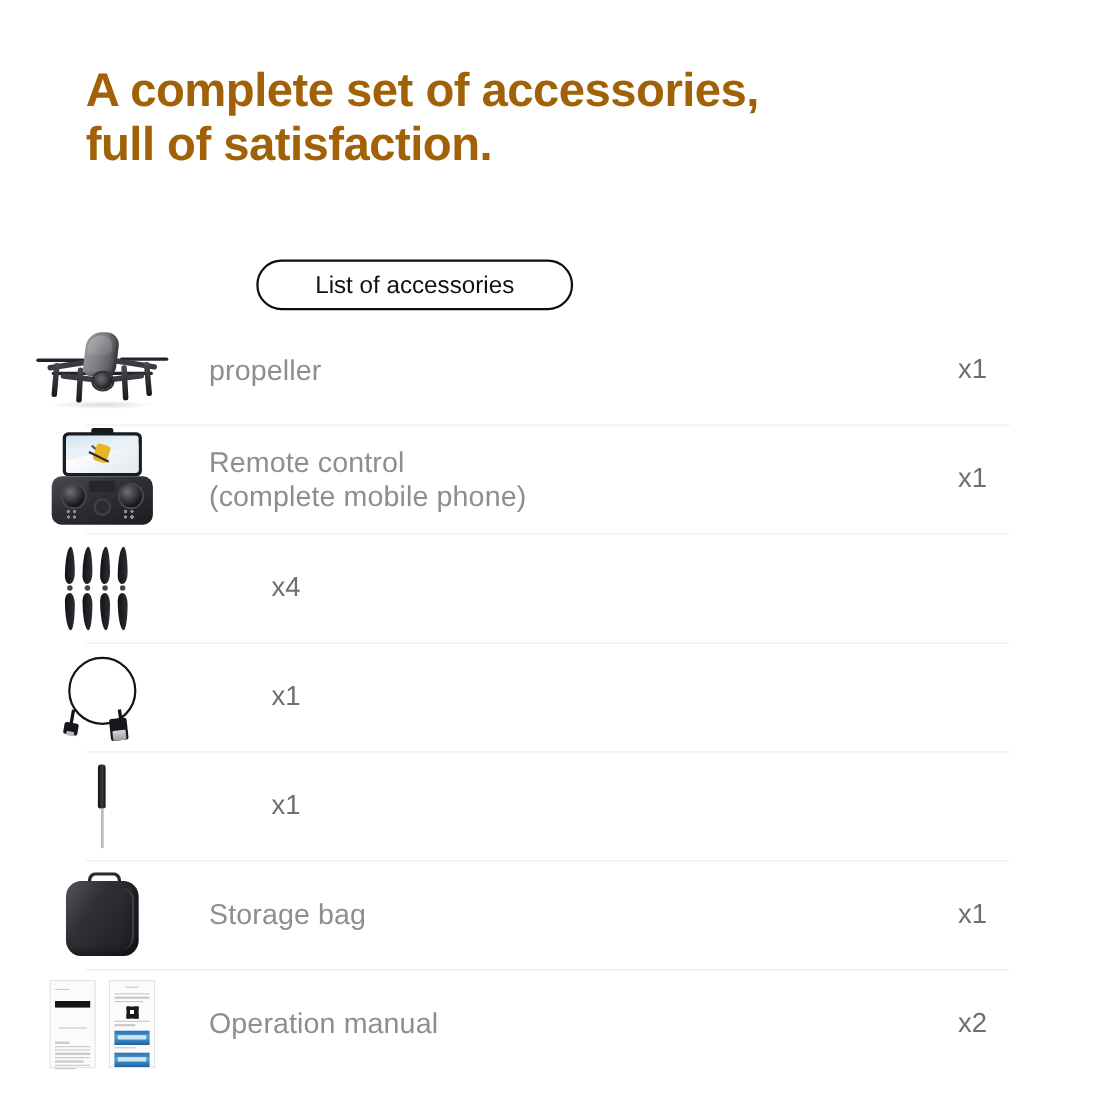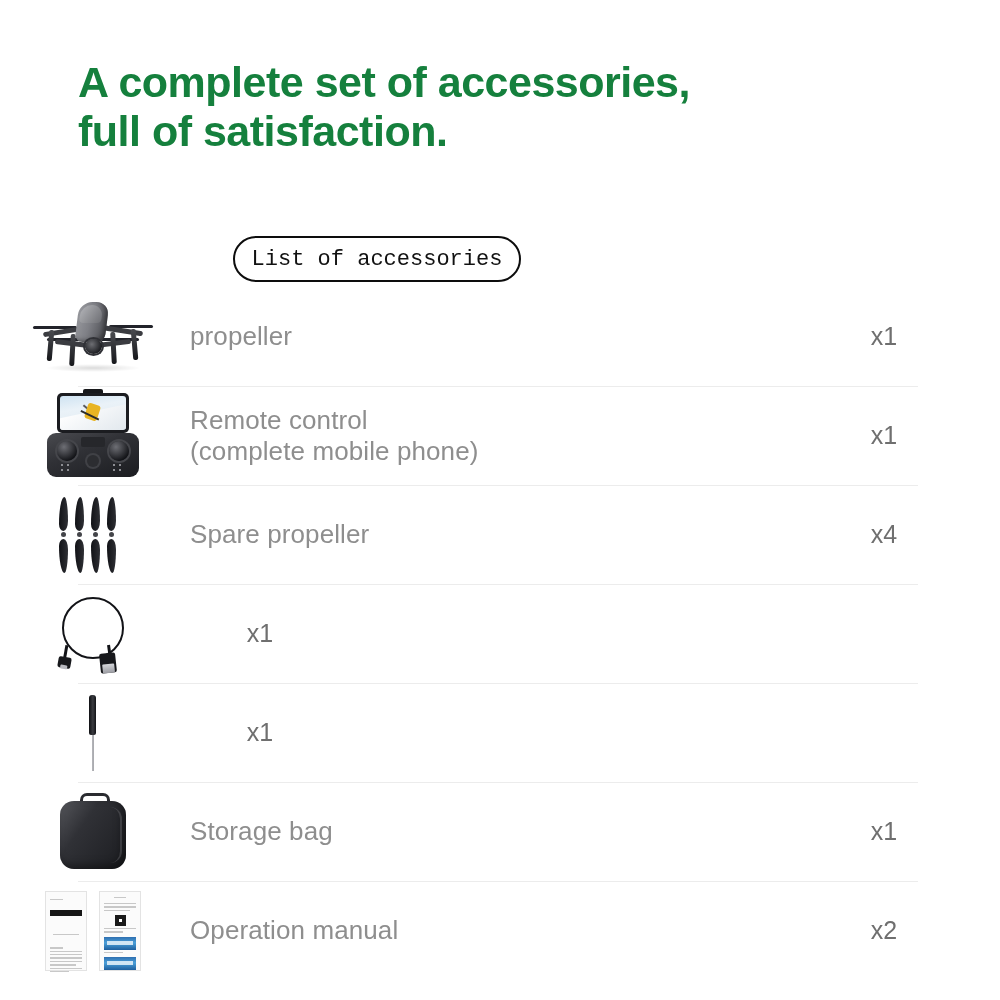--- a/index.html
+++ b/index.html
@@ -18,21 +18,21 @@
 
   
   .heading {
     position: absolute;
     left: 78px;
     top: 58px;
     width: 840px;
     font-size: 43px;
     line-height: 49px;
     font-weight: 700;
-    color: #15803d;
+    color: #a16207;
     letter-spacing: -0.5px;
   }
   .heading .line { display: block; white-space: pre; }
 
   
   .pill-row {
     position: absolute;
     left: 0;
     top: 236px;
     width: 1000px;
@@ -44,21 +44,21 @@
     border: 2.5px solid #0d0d0d;
     border-radius: 26px;
     background: #ffffff;
     display: flex;
     align-items: center;
     justify-content: center;
     font-size: 22px;
     color: #111111;
     height: 46px;
   }
-  .pill-accessories { left: 233px; width: 288px; font-family: Liberation Mono, monospace; }
+  .pill-accessories { left: 233px; width: 288px; }
   .pill-number { left: 739px; width: 163px; }
 
   
   .table {
     position: absolute;
     left: 0;
     top: 287px;
     width: 1000px;
   }
   .row {
@@ -427,23 +427,20 @@
             <div class="hub"></div>
             <div class="blade bot"></div>
           </div>
         <div class="p">
             <div class="blade top"></div>
             <div class="hub"></div>
             <div class="blade bot"></div>
           </div>
       </div>
     </div>
-    <div class="cell-name">
-      <span>Spare propeller</span>
-    </div>
     <div class="cell-qty">x4</div>
   </div>
 
   <div class="row">
     <div class="row-divider"></div>
     <div class="cell-thumb">
       <div class="thumb usb">
         <div class="loop"></div>
         <div class="tail-l"></div>
         <div class="tail-r"></div>

